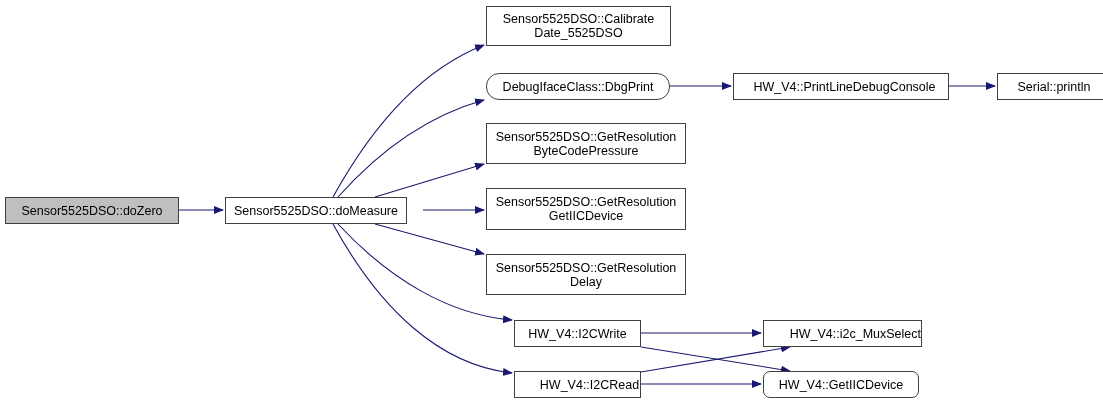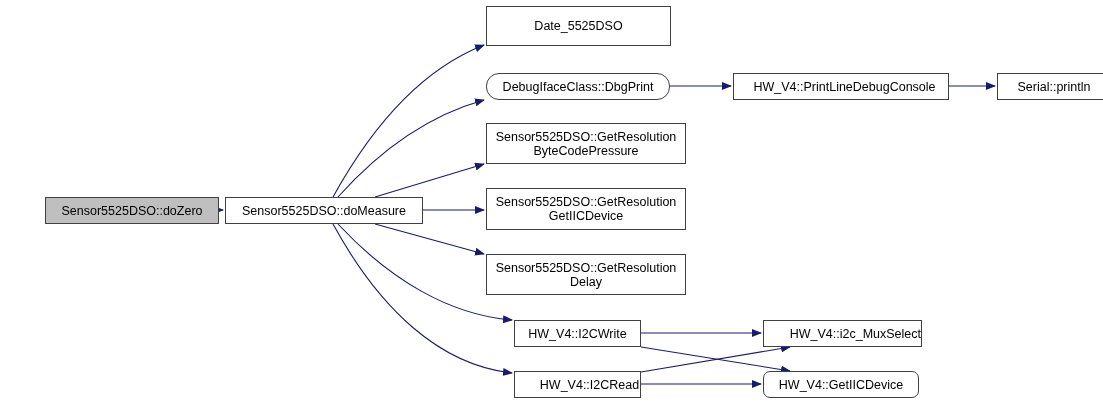--- a/index.html
+++ b/index.html
@@ -34,27 +34,28 @@
       <path d="M670,86 L731,86" fill="none" stroke="#191970" stroke-width="1.1" marker-end="url(#arrow)"></path>
       <path d="M949,86 L995,86" fill="none" stroke="#191970" stroke-width="1.1" marker-end="url(#arrow)"></path>
       <path d="M641,333 L761,333" fill="none" stroke="#191970" stroke-width="1.1" marker-end="url(#arrow)"></path>
       <path d="M641,347 L790,371" fill="none" stroke="#191970" stroke-width="1.1" marker-end="url(#arrow)"></path>
       <path d="M641,372 L790,347" fill="none" stroke="#191970" stroke-width="1.1" marker-end="url(#arrow)"></path>
       <path d="M641,384 L761,384" fill="none" stroke="#191970" stroke-width="1.1" marker-end="url(#arrow)"></path>
     </g>
 </svg>
 
 <div id="node-layer">
-    <div class="node current" style="left: 5px; top: 197px; width: 174px; height: 27px; margin-left: 40px;">
+    <div class="node current" style="left: 5px; top: 197px; width: 174px; height: 27px;">
       <span>Sensor5525DSO::doZero</span>
     </div>
-    <div class="node" style="left: 225px; top: 197px; width: 198px; height: 27px;">
+    <div class="node" style="left: 225px; top: 197px; width: 182px; height: 27px;">
       <span>Sensor5525DSO::doMeasure</span>
     </div>
     <div class="node" style="left: 486px; top: 6px; width: 185px; height: 40px;">
+      <span>Sensor5525DSO::Calibrate</span>
       <span>Date_5525DSO</span>
     </div>
     <div class="node" style="left: 486px; top: 73px; width: 184px; height: 27px; border-radius: 13px;">
       <span>DebugIfaceClass::DbgPrint</span>
     </div>
     <div class="node" style="left: 486px; top: 123px; width: 200px; height: 41px;">
       <span>Sensor5525DSO::GetResolution</span>
       <span>ByteCodePressure</span>
     </div>
     <div class="node" style="left: 486px; top: 188px; width: 200px; height: 42px;">

